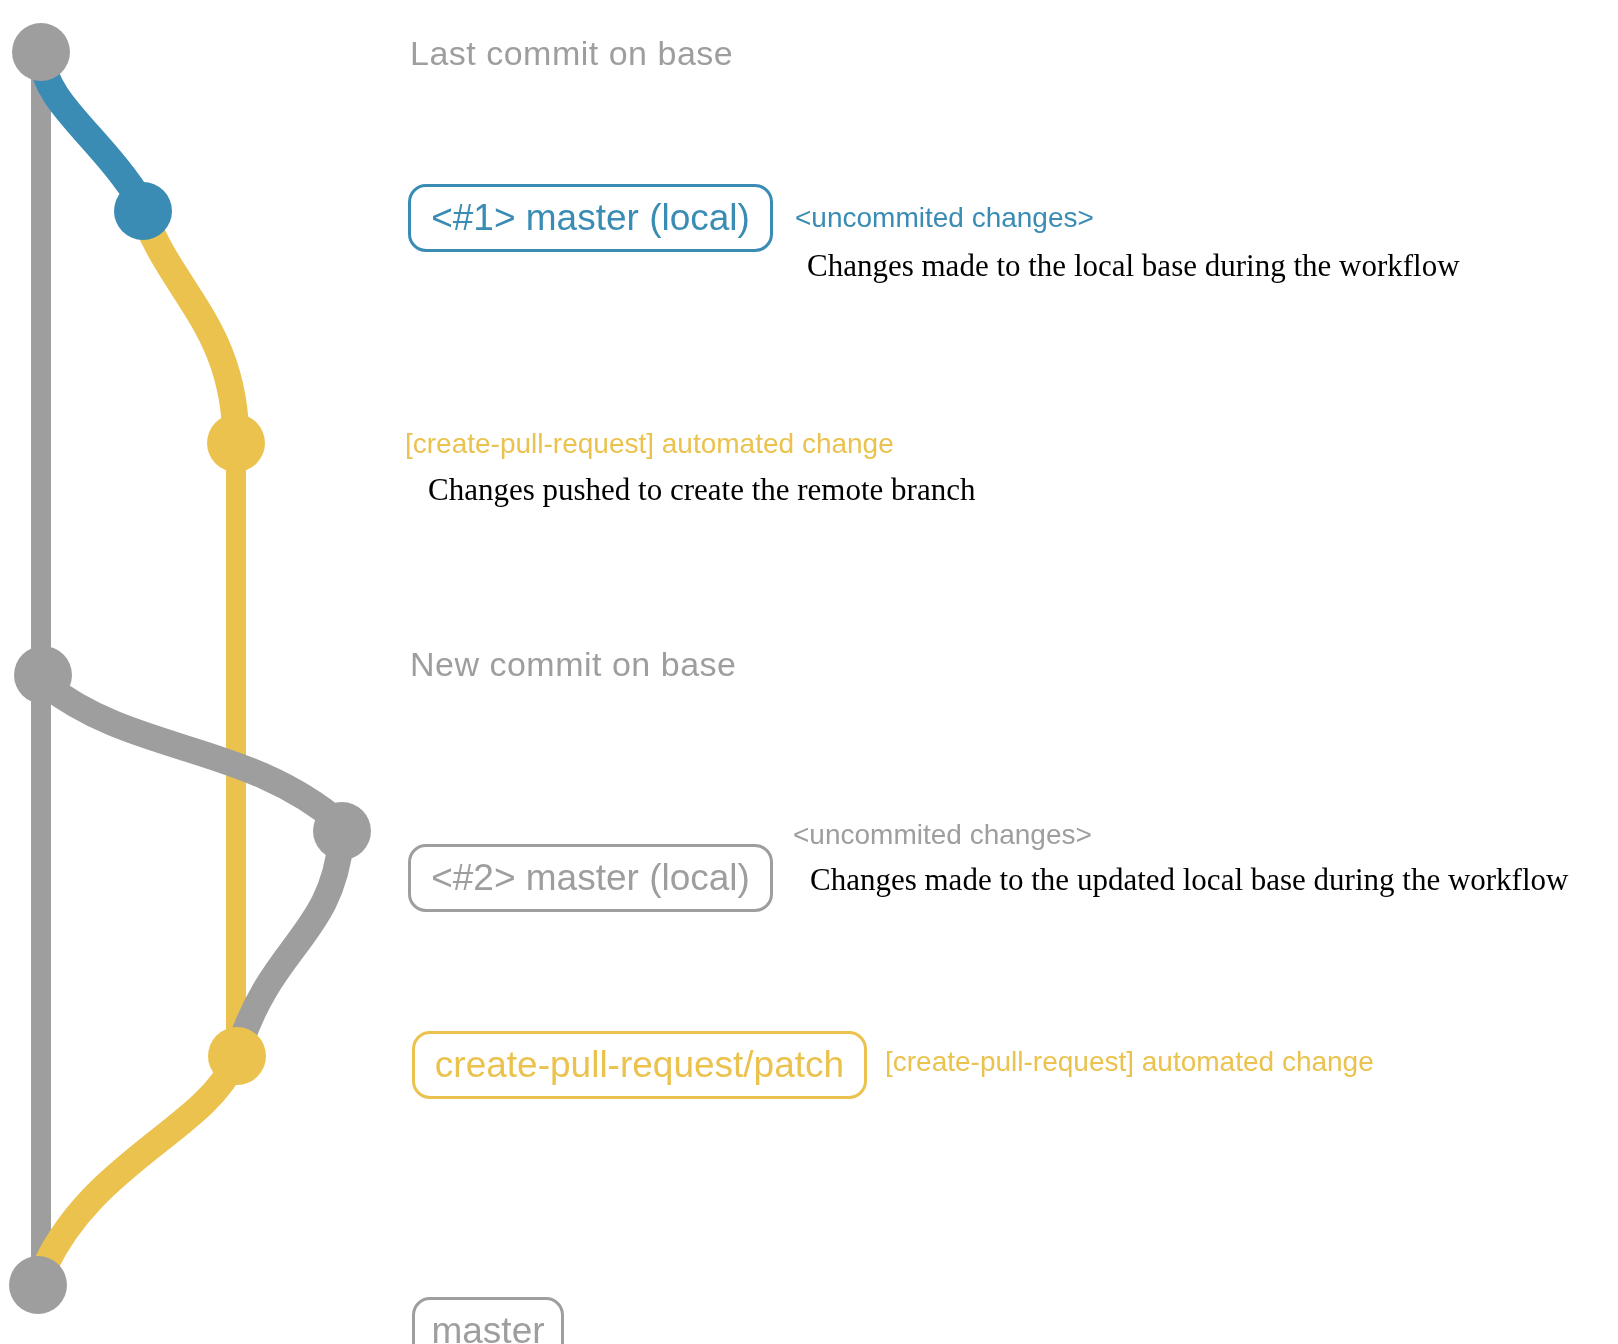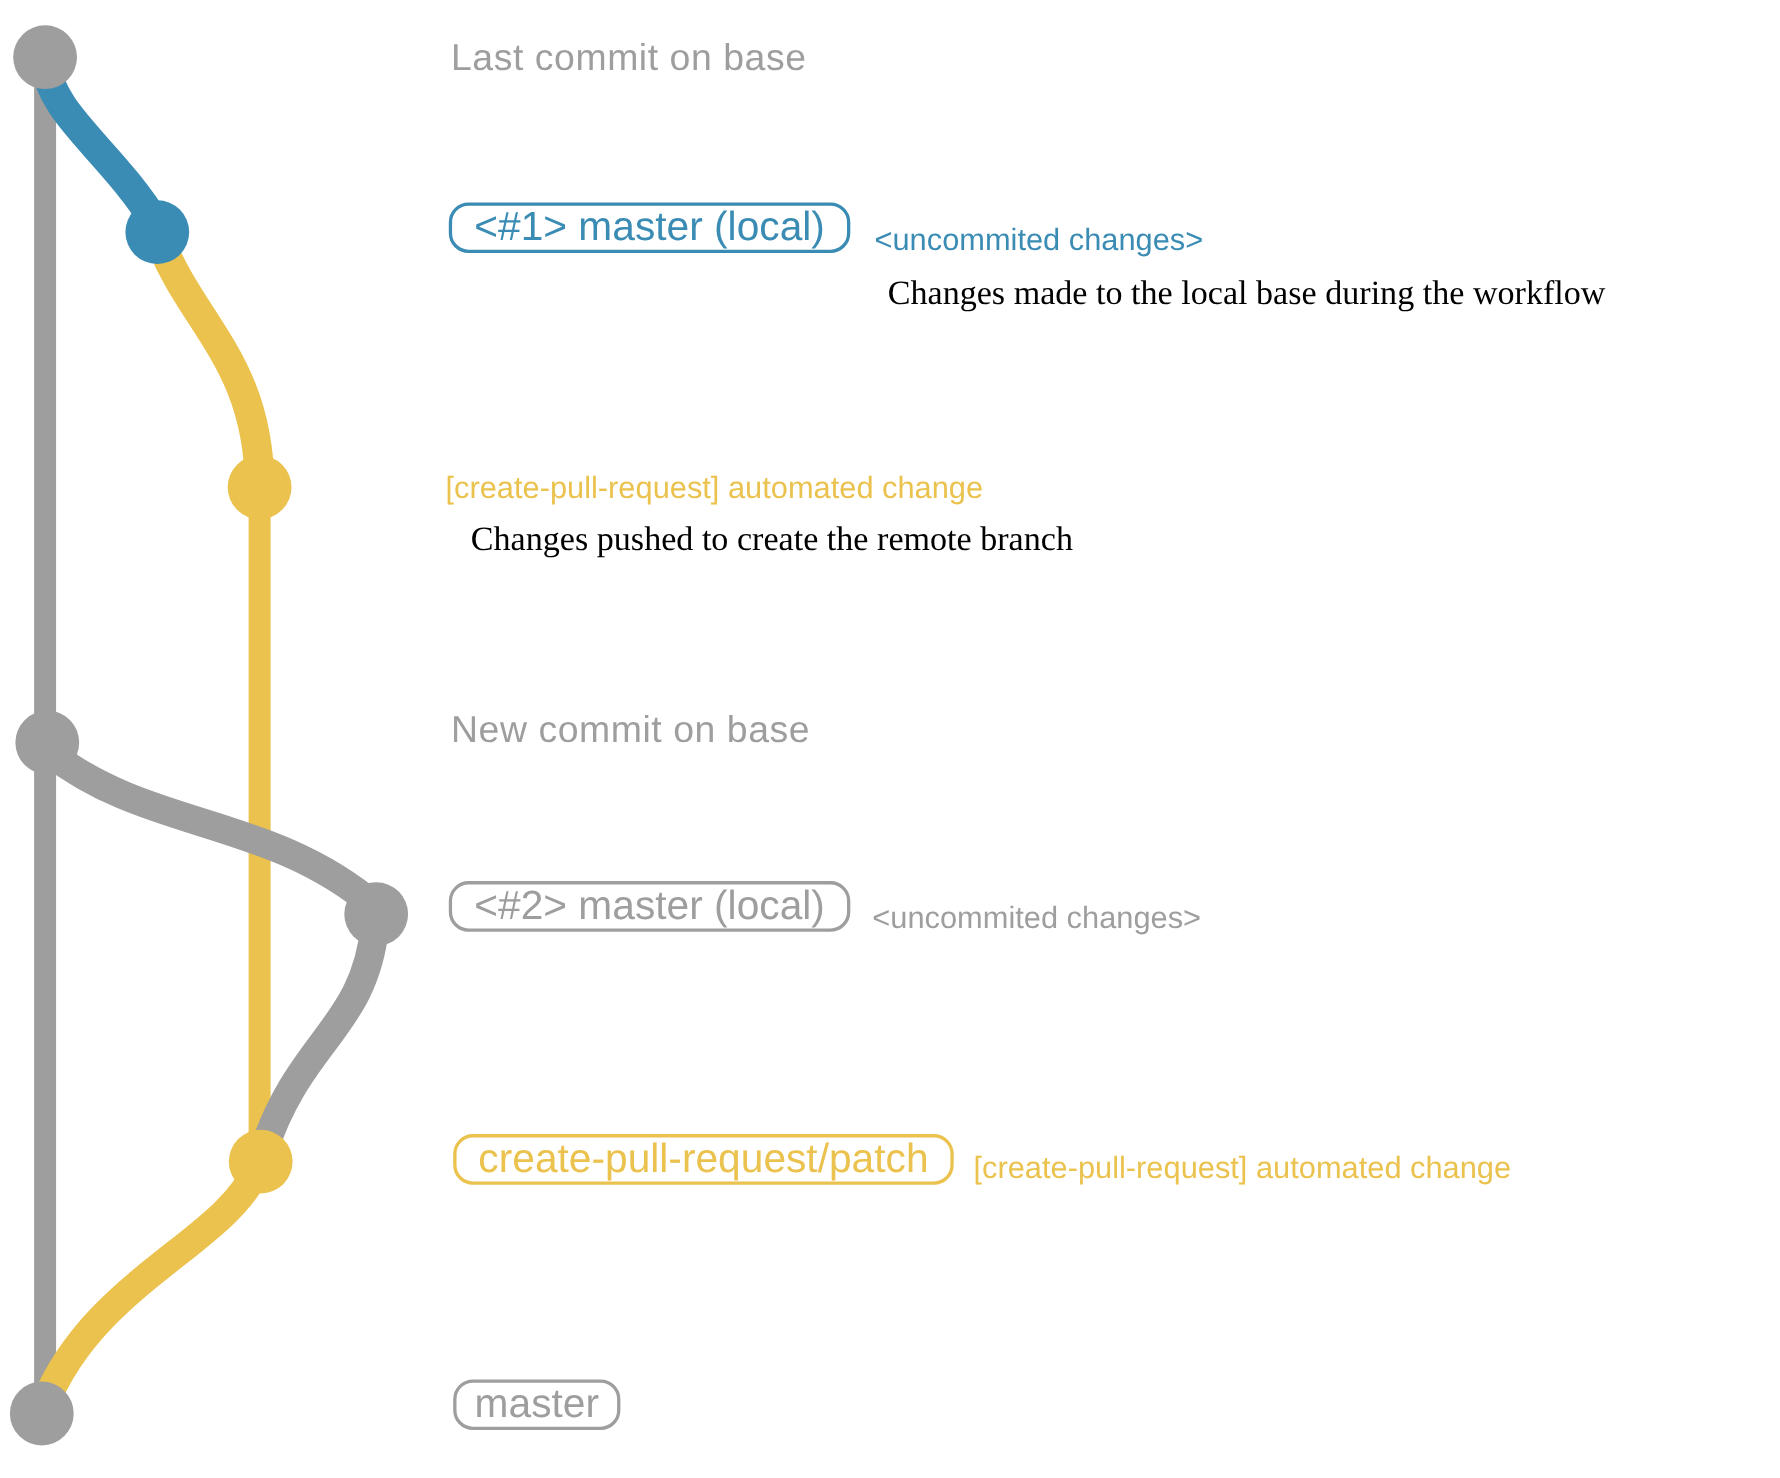--- a/index.html
+++ b/index.html
@@ -17,27 +17,27 @@
   .c-blue{color:var(--blue);}
   .c-yellow{color:var(--yellow);}
   .c-black{color:var(--note_black);}
 
   .hdr{font-size:34px;letter-spacing:.5px;}
   .side{font-size:28px;}
   .note{font-family:"Liberation Serif",serif;font-size:31px;}
 
   .tagbox{
     position:absolute;
-    display:flex;align-items:flex-end;justify-content:center;
-    height:46px;box-sizing:border-box;
+    display:flex;align-items:center;justify-content:center;
+    height:68px;box-sizing:border-box;
     border:3px solid;border-radius:18px;
     font-size:37px;background:#ffffff;
   }
   .tagbox.b-blue{border-color:var(--blue);color:var(--blue);}
-  .tagbox.b-gray{border-color:var(--gray);color:var(--gray);}
+  .tagbox.b-gray{border-color:var(--gray);color:var(--gray);margin-top:43px;}
   .tagbox.b-yellow{border-color:var(--yellow);color:var(--yellow);}
 
   svg .s-gray{stroke:var(--gray);}
   svg .s-blue{stroke:var(--blue);}
   svg .s-yellow{stroke:var(--yellow);}
   svg .f-gray{fill:var(--gray);}
   svg .f-blue{fill:var(--blue);}
   svg .f-yellow{fill:var(--yellow);}
   svg path{fill:none;stroke-linecap:round;}
 </style>
@@ -81,20 +81,21 @@
 
   <div class="abs vcenter side c-yellow" style="left:405px;top:444px;">[create-pull-request] automated change</div>
   <div class="abs vcenter hdr c-gray" style="left:410px;top:664px;">New commit on base</div>
 
   <div class="abs vcenter note c-black" style="left:428px;top:490px;">Changes pushed to create the remote branch</div>
 
   <div class="tagbox b-gray" style="left:408px;top:801px;width:365px;">
     <span>&lt;#2&gt; master (local)</span>
   </div>
   <div class="abs vcenter side c-gray" style="left:793px;top:835px;">&lt;uncommited changes&gt;</div>
+  <div class="abs vcenter note c-black" style="left:810px;top:880px;">Changes made to the updated local base during the workflow</div>
 
   <div class="tagbox b-yellow" style="left:412px;top:1031px;width:455px;">
     <span>create-pull-request/patch</span>
   </div>
   <div class="abs vcenter side c-yellow" style="left:885px;top:1062px;">[create-pull-request] automated change</div>
 
   <div class="tagbox b-gray" style="left:412px;top:1254px;width:152px;">
     <span>master</span>
   </div>
 

